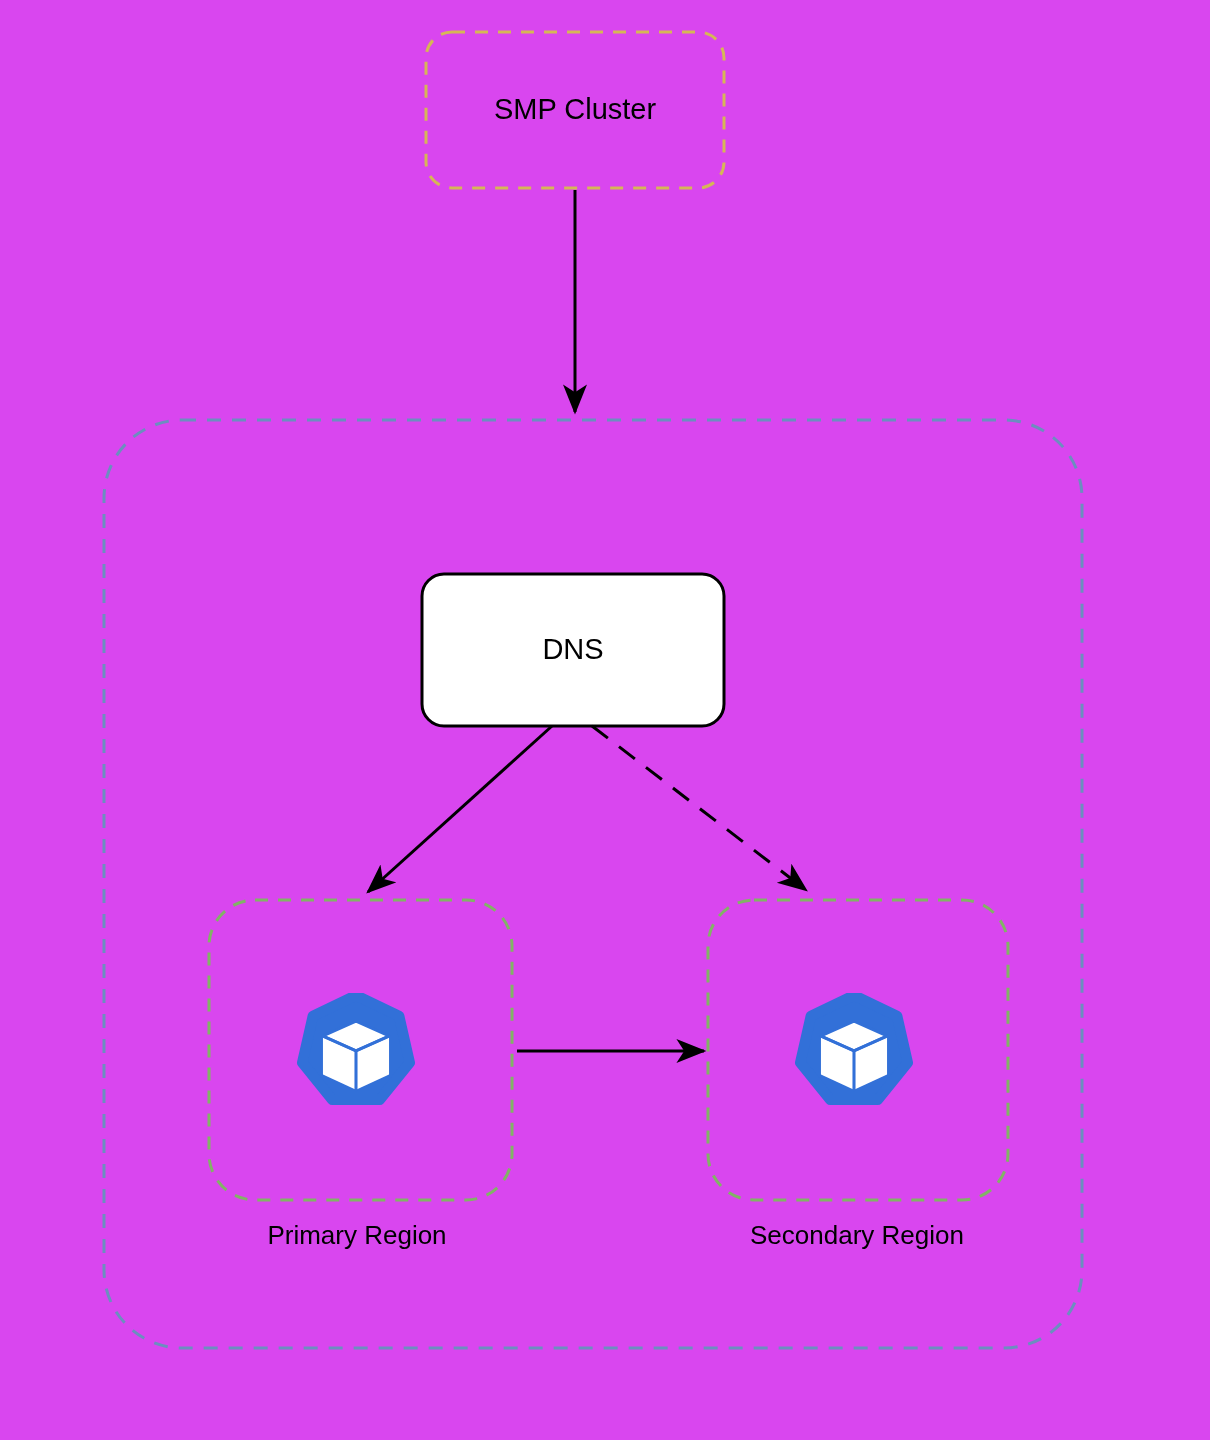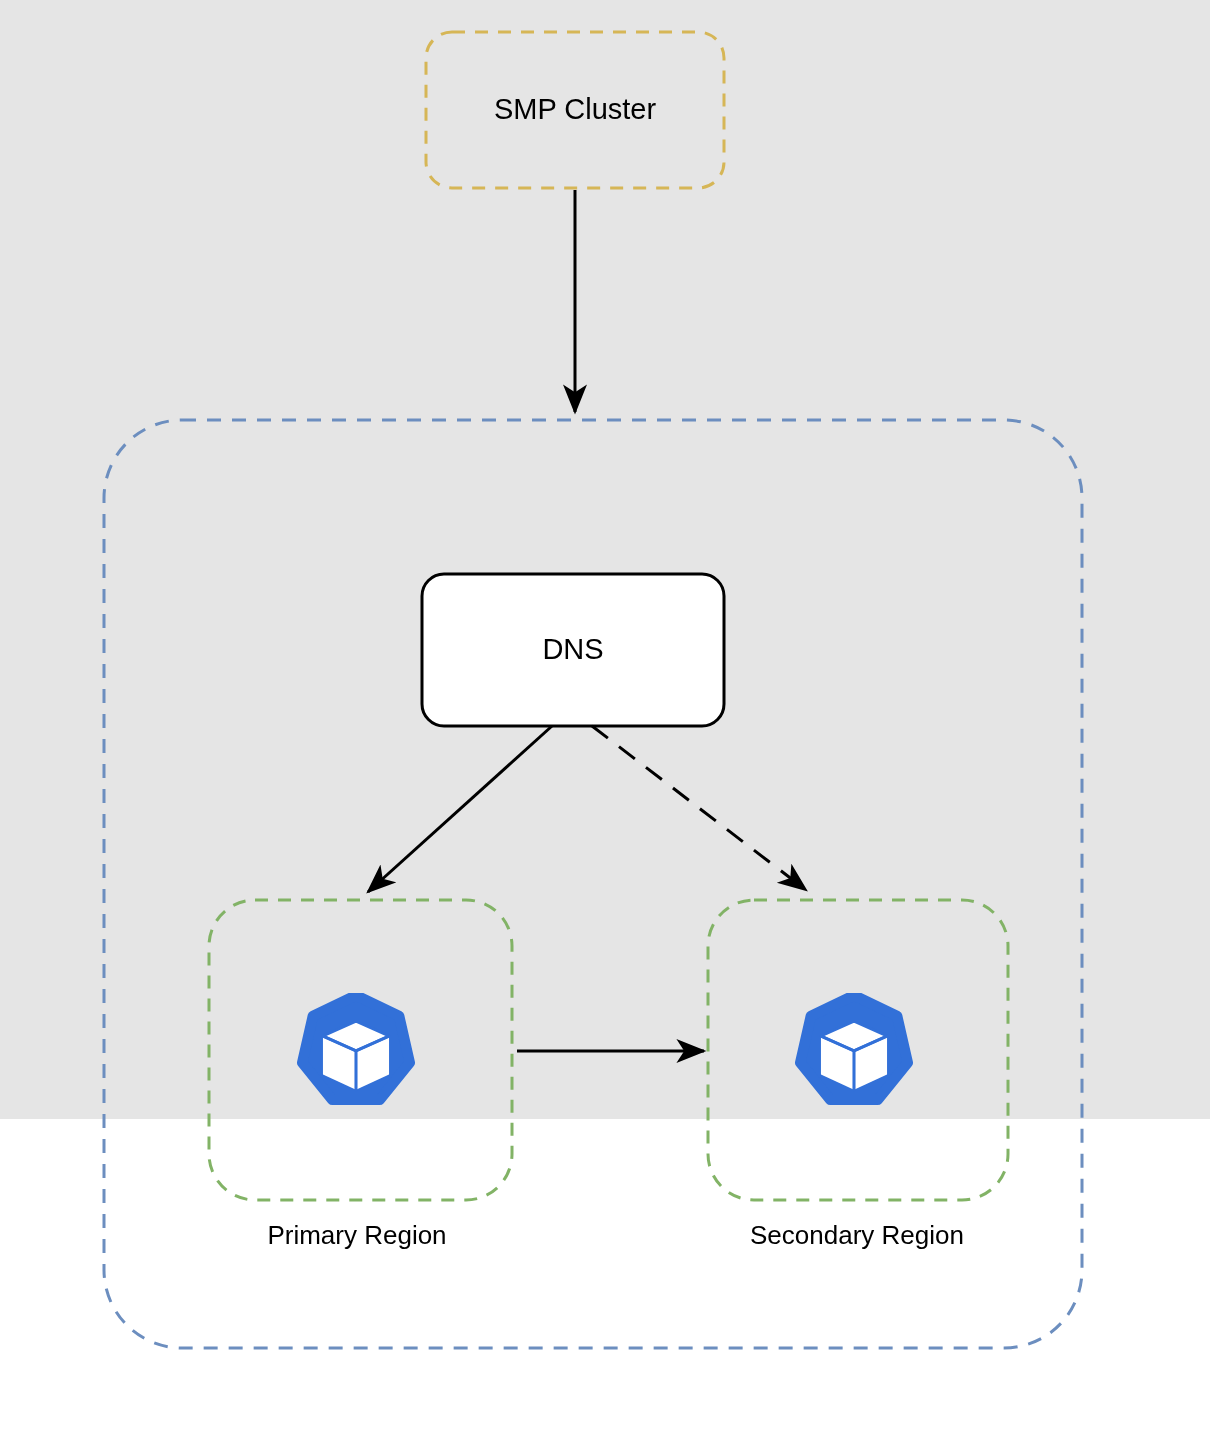--- a/index.html
+++ b/index.html
@@ -10,22 +10,22 @@
   }
   body {
     width: 1210px;
     height: 1440px;
     font-family: "Liberation Sans", sans-serif;
     overflow: hidden;
   }
   #diagram-root {
     position: relative;
     width: 1210px;
-    height: 1119px;
-    background: #e5e5e5;
+    height: 1440px;
+    background: #d946ef;
   }
   svg.diagram-canvas {
     display: block;
     width: 1210px;
     height: 1440px;
   }
   .node-label {
     font-family: "Liberation Sans", sans-serif;
     font-size: 29px;
     fill: #000000;

